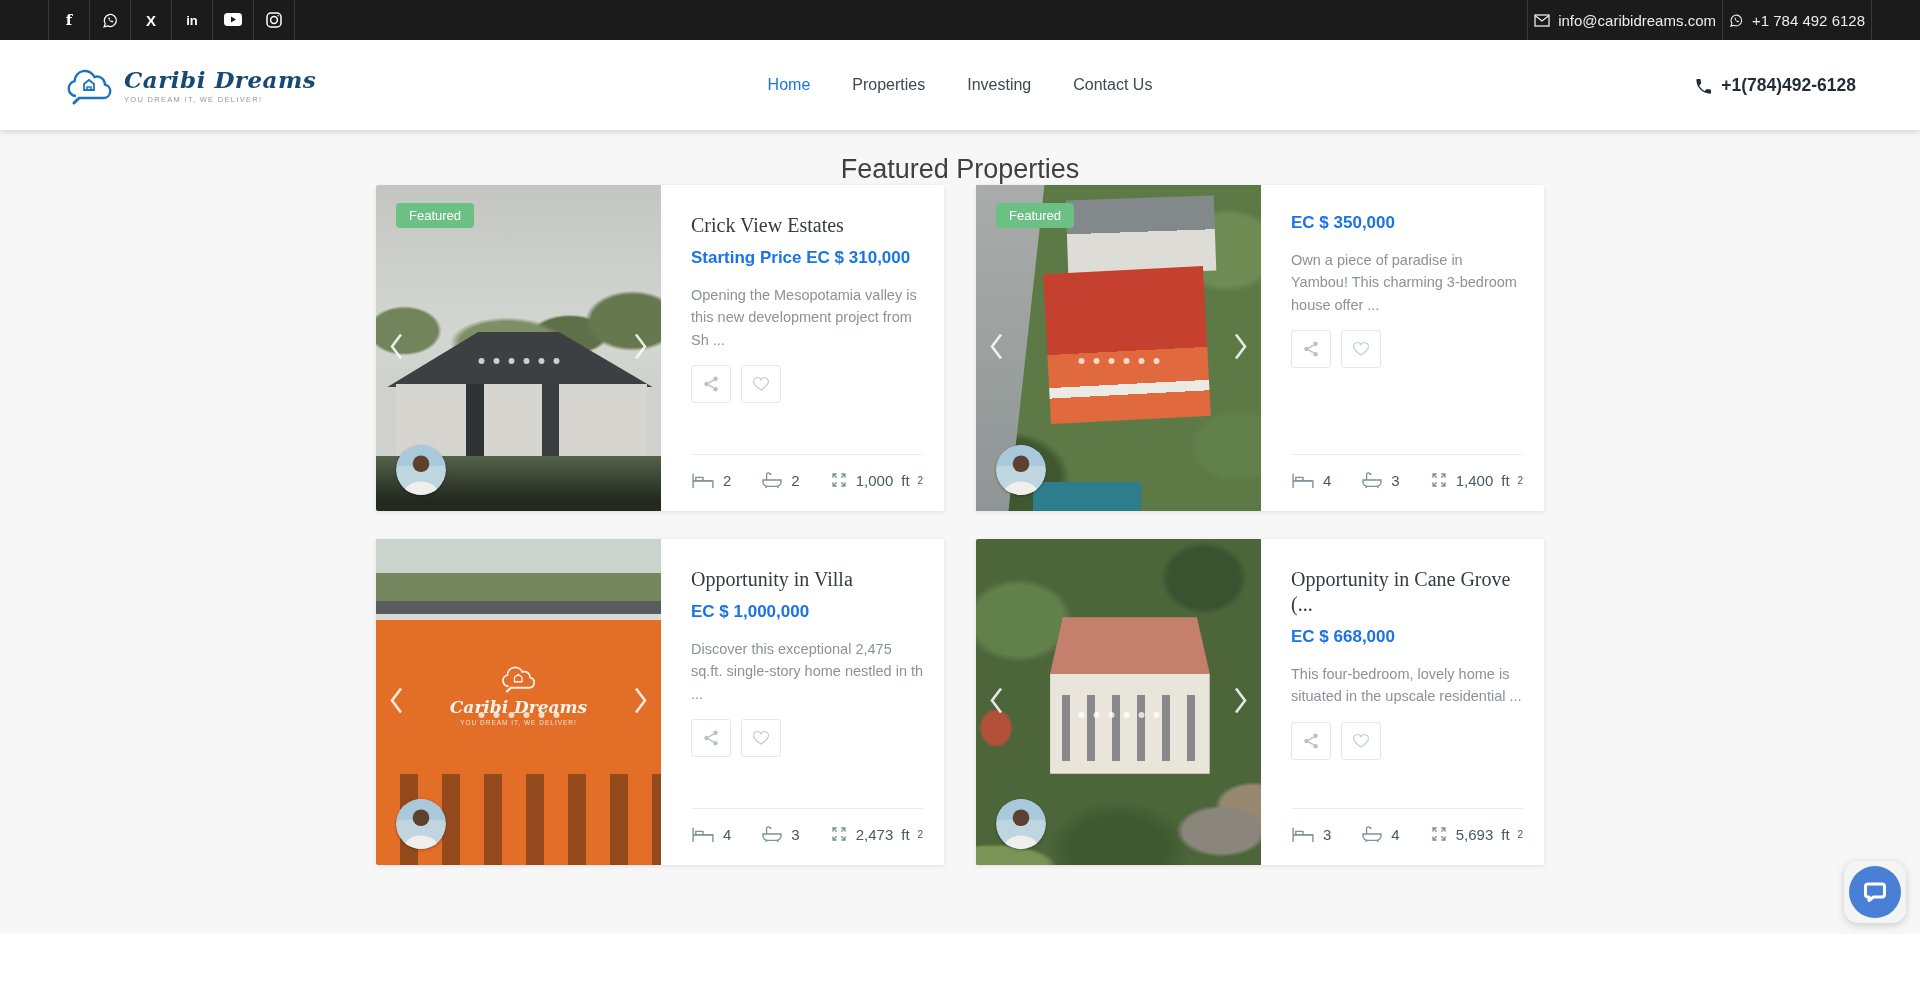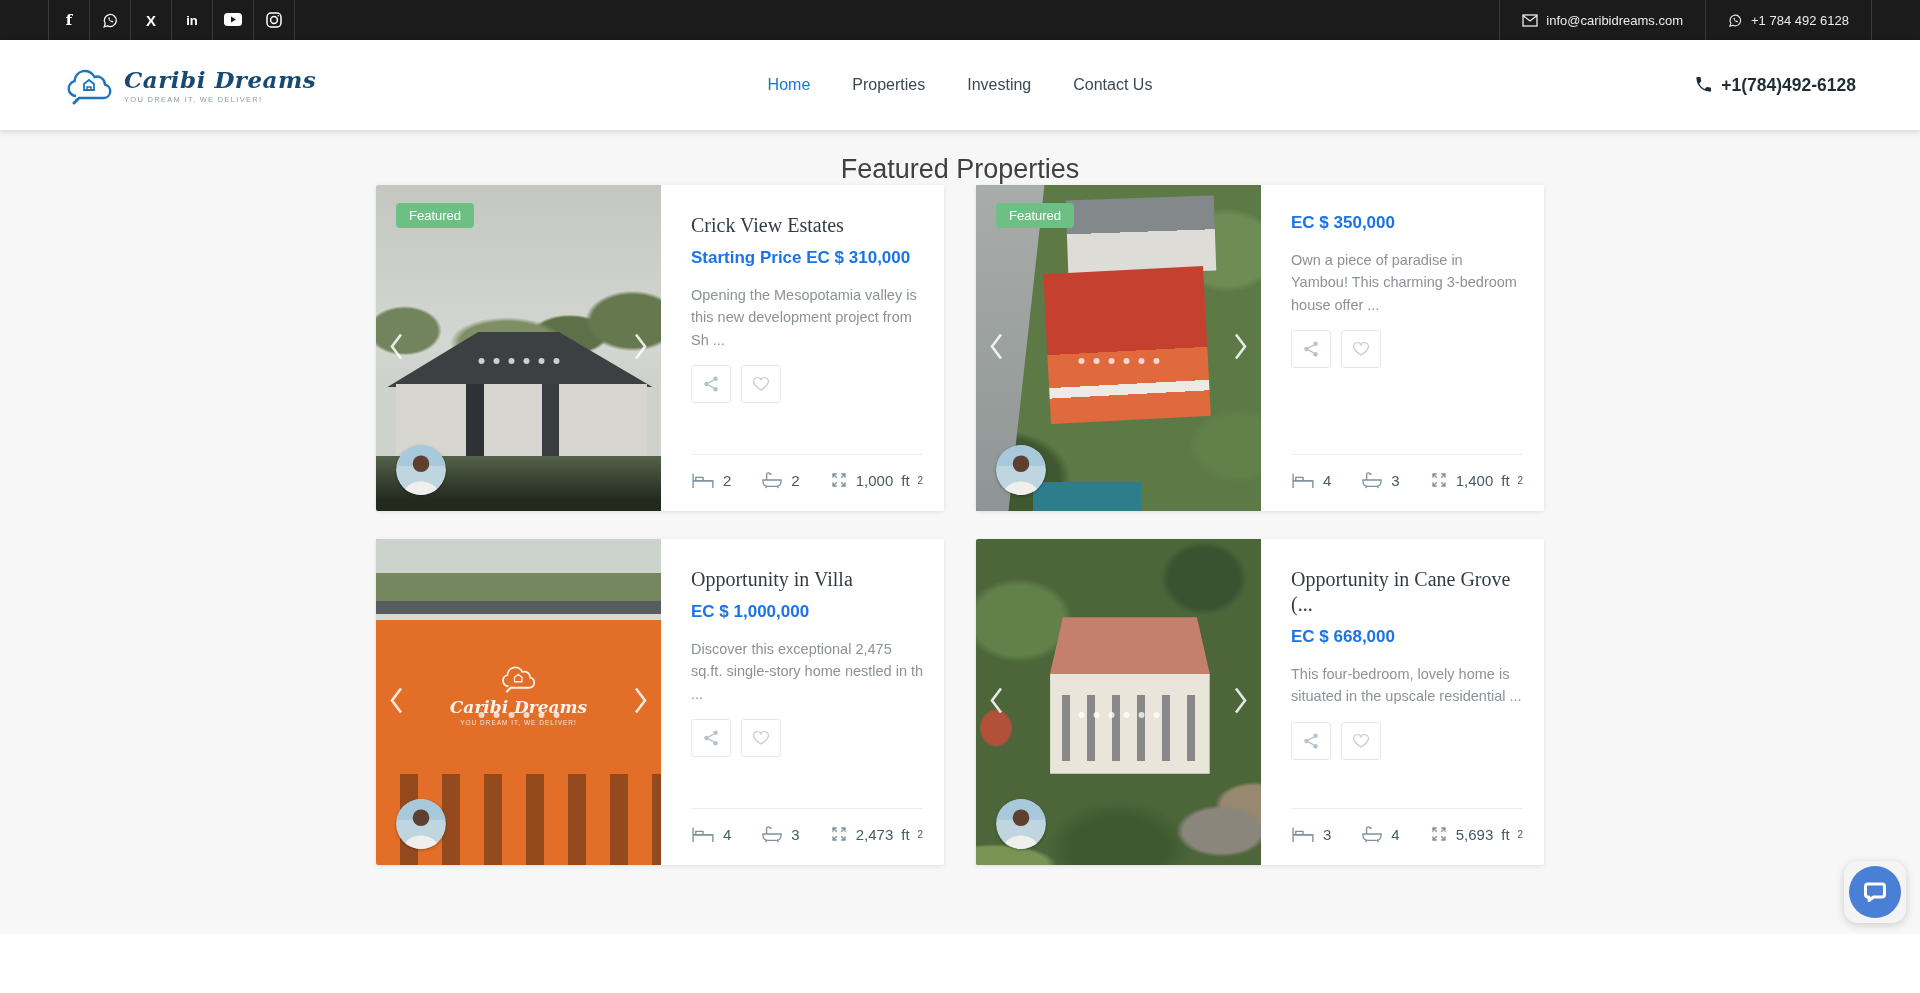--- a/index.html
+++ b/index.html
@@ -9,33 +9,33 @@
   *{margin:0;padding:0;box-sizing:border-box;}
   html,body{width:1920px;height:993px;overflow:hidden;background:#fff;
     font-family:"Liberation Sans",sans-serif;-webkit-font-smoothing:antialiased;}
 
   
   .topbar{height:40px;background:var(--topbar);display:flex;align-items:stretch;justify-content:space-between;color:#ececec;}
   .socials{display:flex;align-items:stretch;margin-left:48px;border-left:1px solid #3a3a3a;}
   .social-cell{width:41px;display:flex;align-items:center;justify-content:center;border-right:1px solid #3a3a3a;color:#fff;cursor:pointer;}
   .social-cell .glyph{font-weight:bold;font-size:15px;line-height:1;}
   .topbar-right{display:flex;align-items:stretch;margin-right:48px;}
-  .topbar-cell{display:flex;align-items:center;gap:8px;padding:0 22px;border-left:1px solid #3a3a3a;font-size:13px;color:#ececec;cursor:pointer;}
+  .topbar-cell{display:flex;align-items:center;gap:8px;padding:0 6px;border-left:1px solid #3a3a3a;font-size:15px;color:#ececec;cursor:pointer;}
   .topbar-cell:last-child{border-right:1px solid #3a3a3a;}
 
   
   header{height:90px;background:#fff;display:flex;align-items:center;position:relative;z-index:5;
     box-shadow:0 2px 6px rgba(0,0,0,.14);}
   .logo{display:flex;align-items:center;gap:8px;margin-left:64px;cursor:pointer;}
   .logo-txt .logo-title{font-family:"DejaVu Serif",serif;font-style:italic;font-weight:bold;font-size:23px;color:#164a73;letter-spacing:.5px;}
   .logo-txt .logo-tag{font-size:7.5px;color:#8a9aa8;letter-spacing:1.3px;margin-top:2px;}
   nav{position:absolute;left:50%;transform:translateX(-50%);display:flex;gap:42px;}
   nav a{font-size:16px;color:#3c4852;text-decoration:none;font-weight:500;cursor:pointer;}
   nav a.active{color:var(--accent);}
-  .header-phone{margin-left:auto;margin-right:64px;display:flex;align-items:flex-start;gap:8px;
+  .header-phone{margin-left:auto;margin-right:64px;display:flex;align-items:flex-end;gap:8px;
     font-size:17.5px;font-weight:bold;color:#1f2d36;}
 
   
   .section{background:#f7f7f8;height:804px;padding-top:24px;}
   .section-title{text-align:center;font-size:27px;font-weight:500;color:#404040;}
   .grid{width:1168px;margin:0 auto;display:grid;grid-template-columns:568px 568px;gap:28px 32px;}
 
   
   .card{background:#fff;height:326px;display:flex;box-shadow:0 1px 4px rgba(0,0,0,.10);border-radius:2px;overflow:hidden;}
   .media{position:relative;flex:0 0 285px;width:285px;overflow:hidden;cursor:pointer;}

